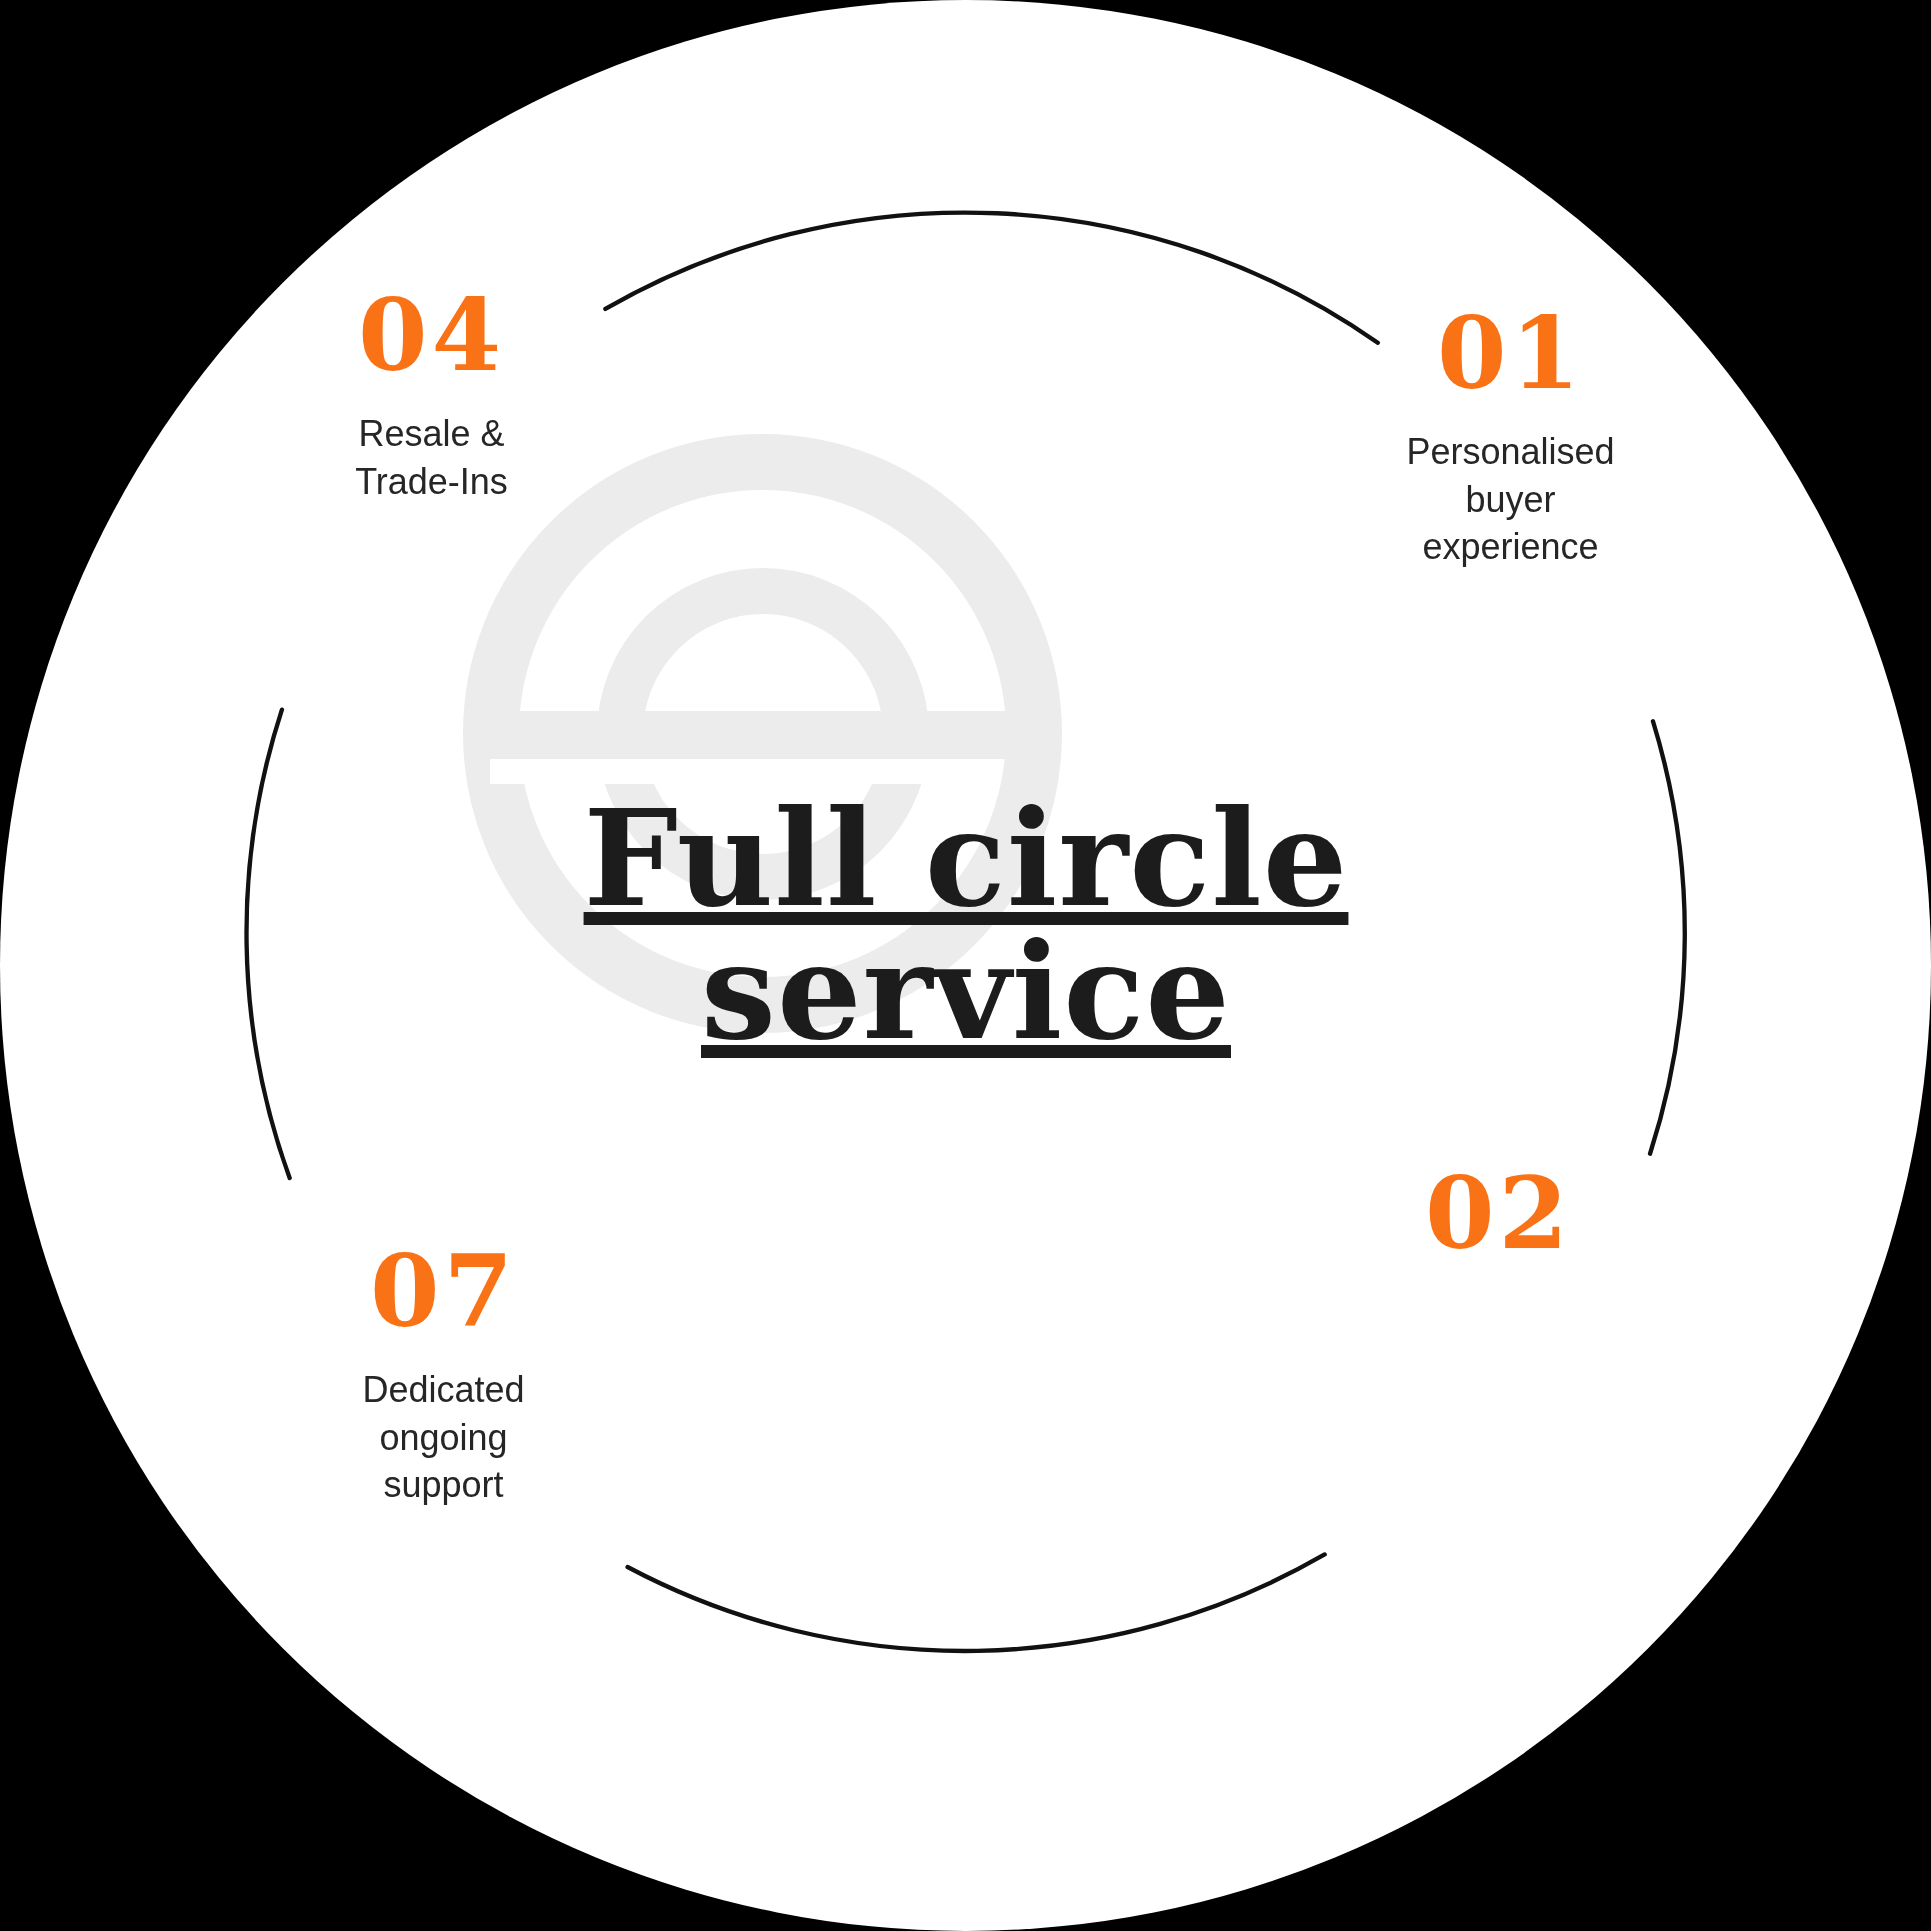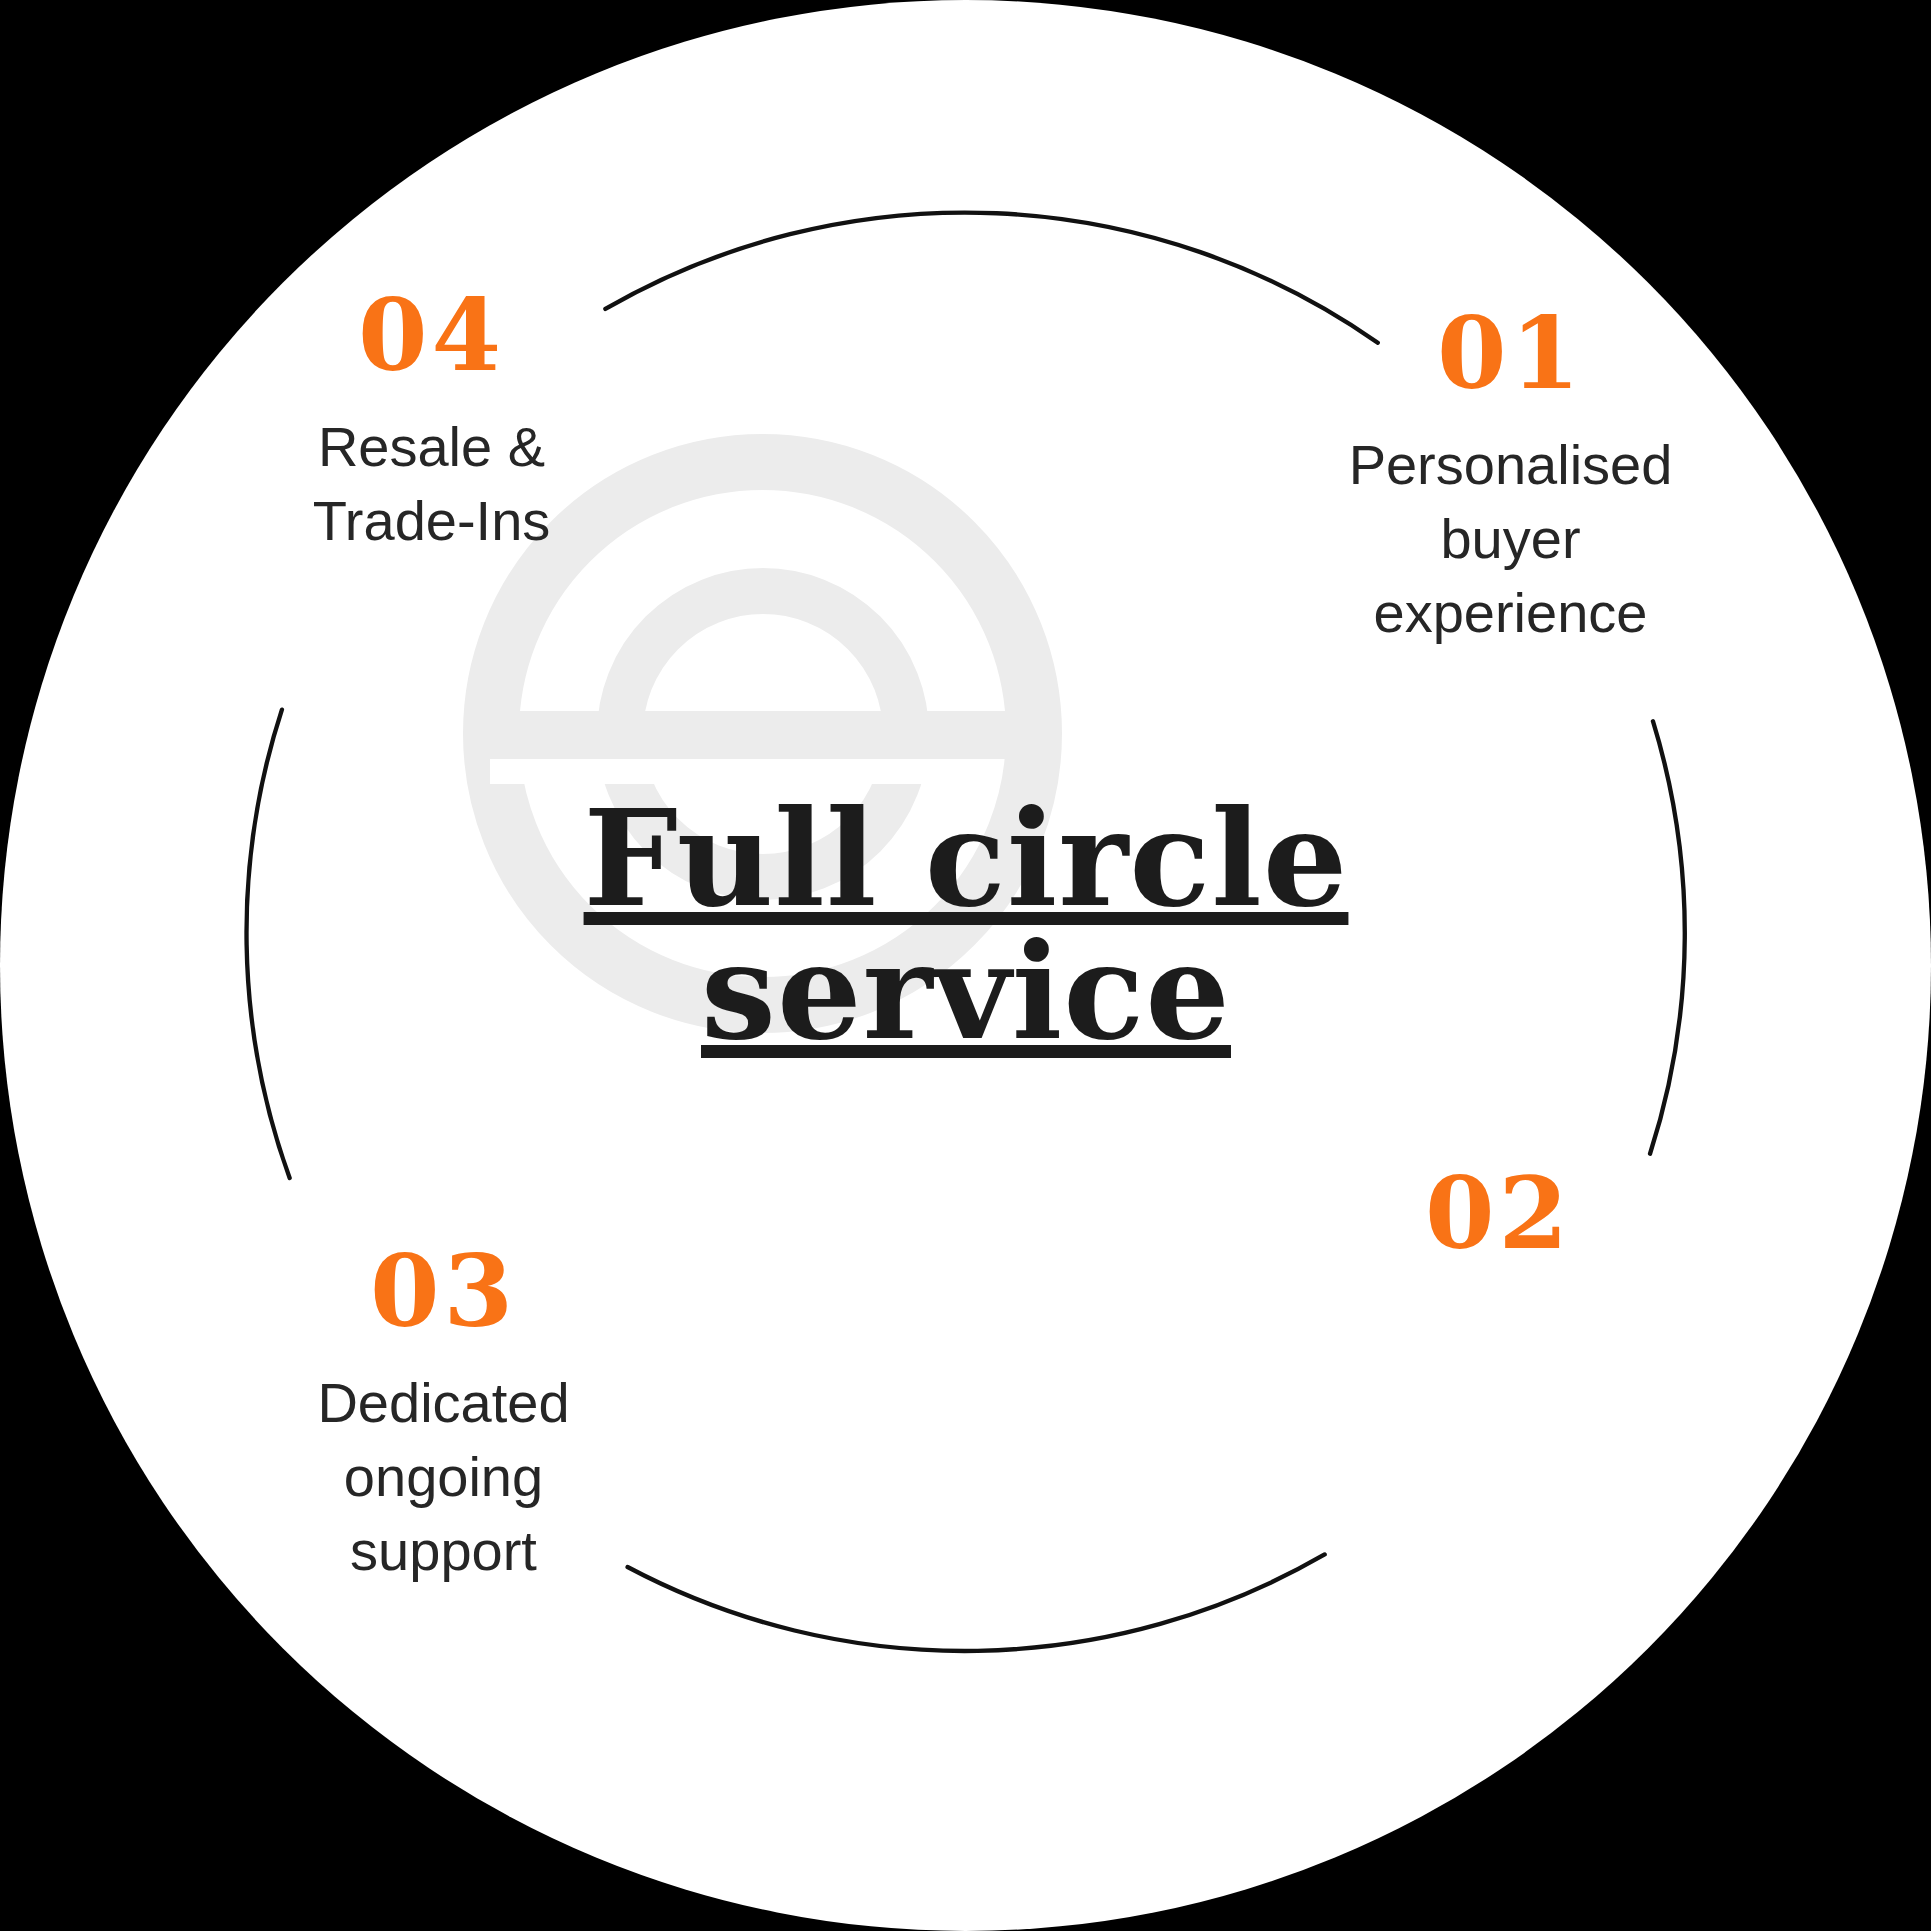--- a/index.html
+++ b/index.html
@@ -99,21 +99,21 @@
     font-family: "DejaVu Serif", serif;
     font-weight: 700;
     font-size: 100px;
     line-height: 1.0;
     color: #f97316;
     letter-spacing: 3.9px;
   }
   .step-label {
     margin-top: 25px;
     font-family: "Liberation Sans", sans-serif;
-    font-size: 56px;
+    font-size: 36px;
     line-height: 1.32;
     color: #262626;
     white-space: pre-line;
   }
   .step-01 { left: 1250px; top: 303px; }
   .step-02 { left: 1238px; top: 1163px; }
   .step-03 { left: 183px;  top: 1241px; }
   .step-04 { left: 171px;  top: 285px; }
 </style>
 </head>
@@ -145,21 +145,21 @@
     <div class="step-label">Personalised
 buyer
 experience</div>
   </div>
 
   <div class="step step-02">
     <div class="step-number">02</div>
   </div>
 
   <div class="step step-03">
-    <div class="step-number">03</div>
+    <div class="step-number">07</div>
     <div class="step-label">Dedicated
 ongoing
 support</div>
   </div>
 
   <div class="step step-04">
     <div class="step-number">04</div>
     <div class="step-label">Resale &amp;
 Trade-Ins</div>
   </div>

